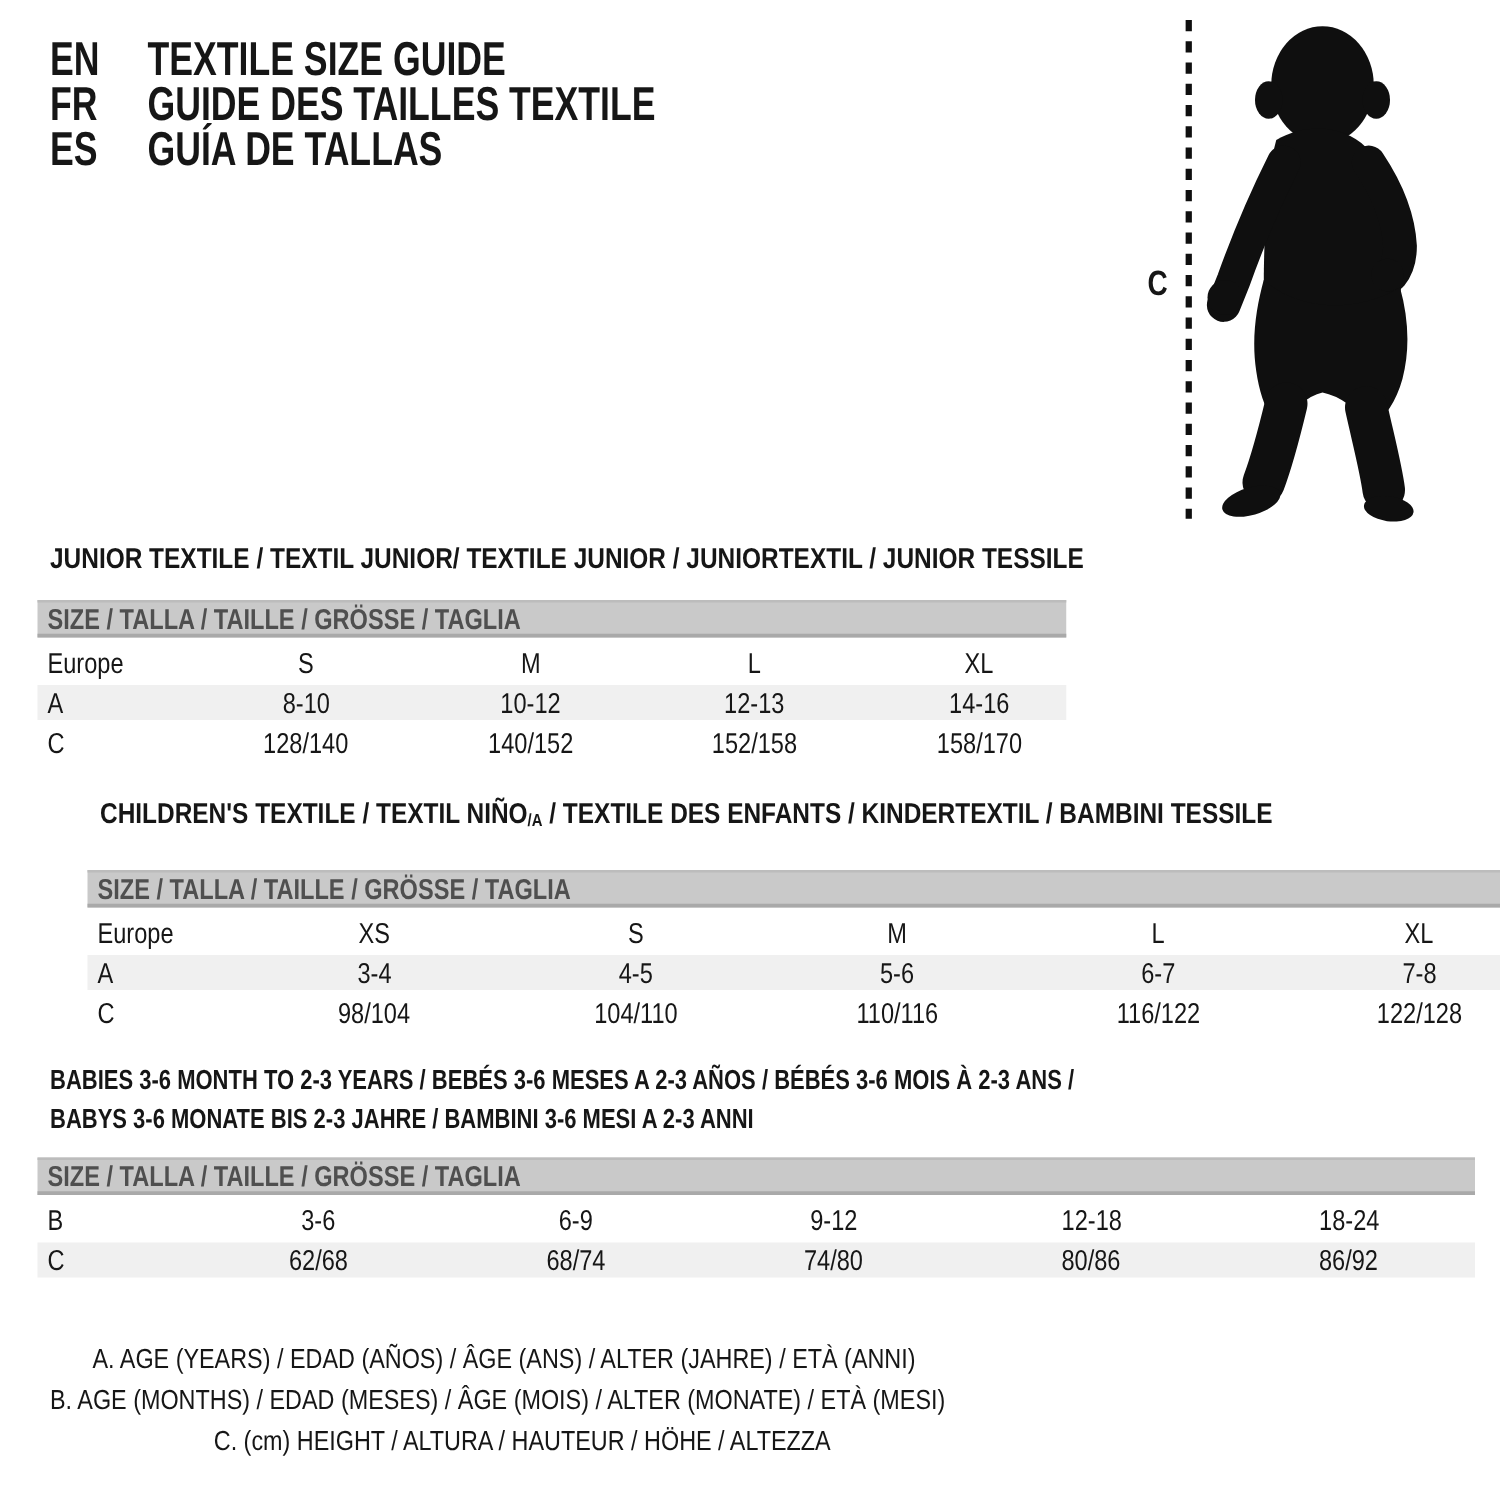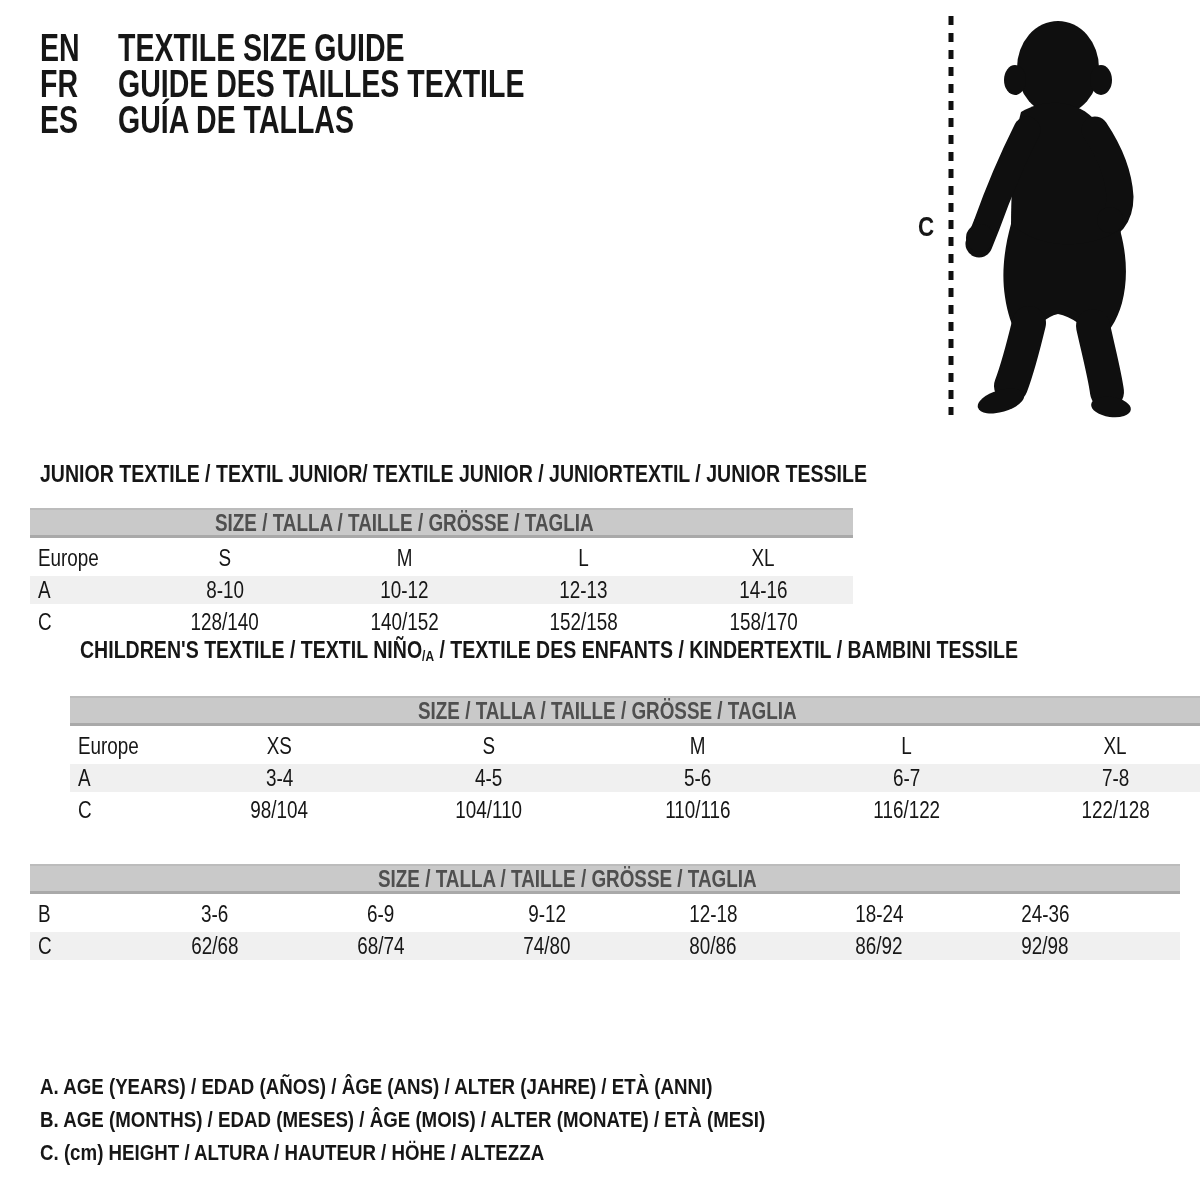--- a/index.html
+++ b/index.html
@@ -17,46 +17,46 @@
   .langs{position:absolute;left:40px;top:30px;}
   .lang-row{height:36px;line-height:36px;font-weight:bold;font-size:38px;}
   .lang-code{display:inline-block;width:104px;}
 
   
   .figure-svg{position:absolute;left:940px;top:8px;}
   .c-label{position:absolute;left:916px;top:211px;font-size:28px;font-weight:bold;}
 
   
   .section{position:absolute;left:30px;}
-  #sec-junior{top:434px;width:823px;margin-top:28px;}
+  #sec-junior{top:434px;width:823px;}
   #sec-children{top:638px;width:1150px;margin-left:40px;}
   #sec-babies{top:848px;width:1150px;}
   .sec-title{padding-left:10px;font-size:23px;font-weight:bold;line-height:24px;}
   .sec-title .sub{font-size:14px;vertical-align:-3px;}
   #sec-babies .sec-title{font-size:22px;line-height:31px;}
 
   .size-bar{
     margin-top:22px;height:30px;line-height:26px;box-sizing:border-box;
     background:#c9c9c9;border-top:2px solid #bcbcbc;border-bottom:3px solid #a9a9a9;
-    padding-left:8px;font-size:23px;font-weight:bold;color:#4f4f4f;text-align:center;
+    padding-left:8px;font-size:23px;font-weight:bold;color:#4f4f4f;
   }
   #sec-children .size-bar{margin-top:28px;}
   #sec-babies .size-bar{margin-top:16px;}
 
   .t-rows{margin-top:6px;}
-  .t-row{display:flex;align-items:center;height:28px;margin-bottom:4px;font-size:23px;}
+  .t-row{display:flex;align-items:center;height:28px;margin-bottom:4px;font-size:23px;gap:40px;}
   .t-row.shaded{background:#f0f0f0;}
   .t-label{flex:0 0 105px;padding-left:8px;box-sizing:border-box;}
   .t-cell{flex:1;text-align:center;}
   #sec-babies .t-label{flex:0 0 102px;}
   #sec-babies .t-cell{flex:0 0 166px;}
 
   
   .notes{position:absolute;left:40px;top:1070px;}
-  .note-line{height:33px;line-height:33px;font-size:22px;font-weight:bold;}
+  .note-line{height:33px;line-height:33px;font-size:22px;font-weight:normal;text-align:center;}
 </style>
 </head>
 <body>
 
 <div class="langs">
   <div class="lang-row">
     <span class="cond cl sx75"><span class="lang-code">EN</span><span>TEXTILE SIZE GUIDE</span></span>
   </div>
   <div class="lang-row">
     <span class="cond cl sx75"><span class="lang-code">FR</span><span>GUIDE DES TAILLES TEXTILE</span></span>
@@ -155,20 +155,24 @@
         <div class="t-cell"><span class="cond sx82">98/104</span></div>
         <div class="t-cell"><span class="cond sx82">104/110</span></div>
         <div class="t-cell"><span class="cond sx82">110/116</span></div>
         <div class="t-cell"><span class="cond sx82">116/122</span></div>
         <div class="t-cell"><span class="cond sx82">122/128</span></div>
       </div>
     </div>
 </div>
 
 <div class="section" id="sec-babies">
+  <div class="sec-title">
+    <div><span class="cond cl sx80">BABIES 3-6 MONTH TO 2-3 YEARS / BEBÉS 3-6 MESES A 2-3 AÑOS / BÉBÉS 3-6 MOIS À 2-3 ANS /</span></div>
+    <div><span class="cond cl sx80">BABYS 3-6 MONATE BIS 2-3 JAHRE / BAMBINI 3-6 MESI A 2-3 ANNI</span></div>
+  </div>
   <div class="size-bar">
     <span class="cond cl sx82">SIZE / TALLA / TAILLE / GRÖSSE / TAGLIA</span>
   </div>
   <div class="t-rows">
       <div class="t-row">
         <div class="t-label"><span class="cond sx82 cl">B</span></div>
         <div class="t-cell"><span class="cond sx82">3-6</span></div>
         <div class="t-cell"><span class="cond sx82">6-9</span></div>
         <div class="t-cell"><span class="cond sx82">9-12</span></div>
         <div class="t-cell"><span class="cond sx82">12-18</span></div>

